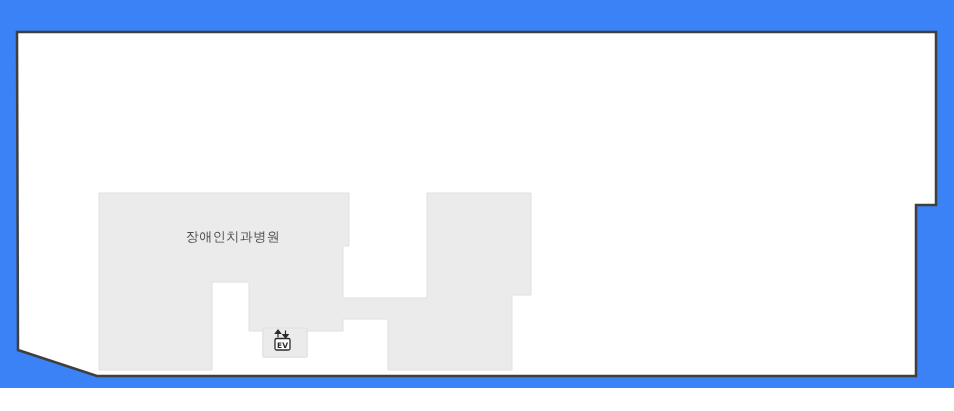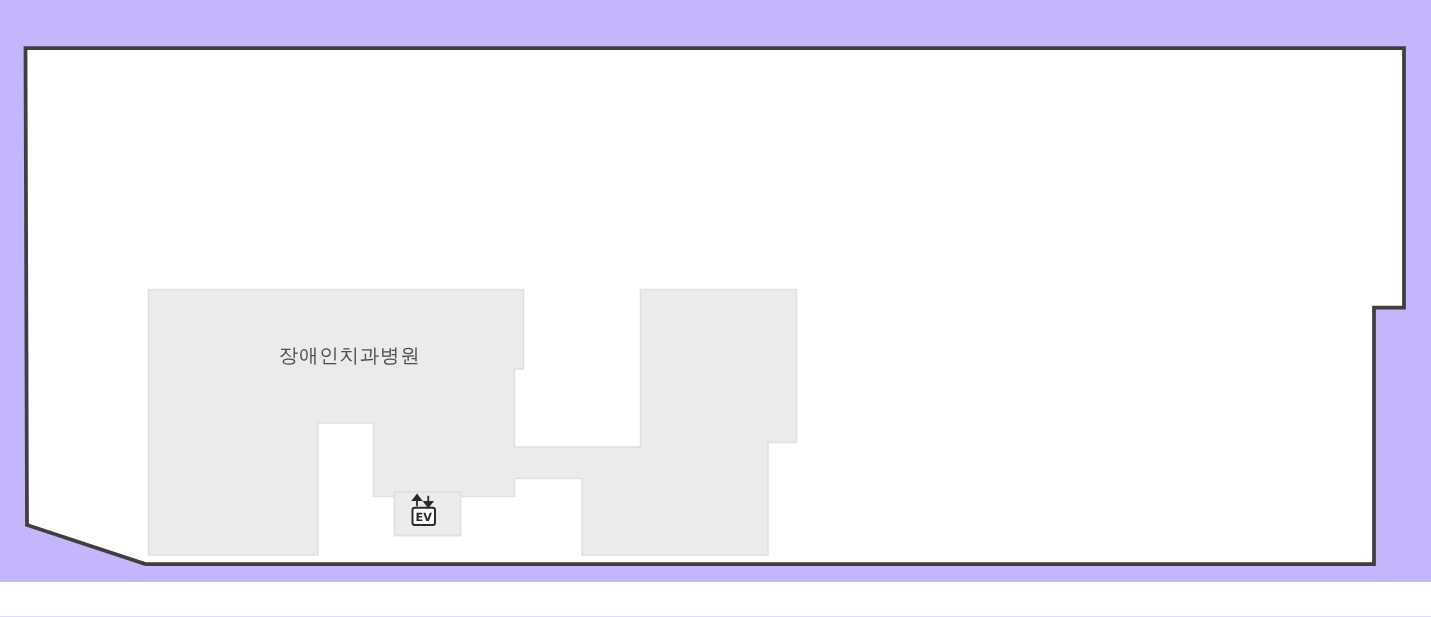--- a/index.html
+++ b/index.html
@@ -4,21 +4,21 @@
 <style>
   html, body {
     margin: 0;
     padding: 0;
     background: #ffffff;
   }
   .map-canvas {
     position: relative;
     width: 954px;
     height: 388px;
-    background: #c4b5fd;
+    background: #3b82f6;
     overflow: hidden;
     font-family: "DejaVu Sans", "Liberation Sans", sans-serif;
   }
   .map-canvas svg {
     display: block;
     width: 954px;
     height: 411px;
   }
   .dept-label {
     font-family: "DejaVu Sans", "Liberation Sans", sans-serif;

